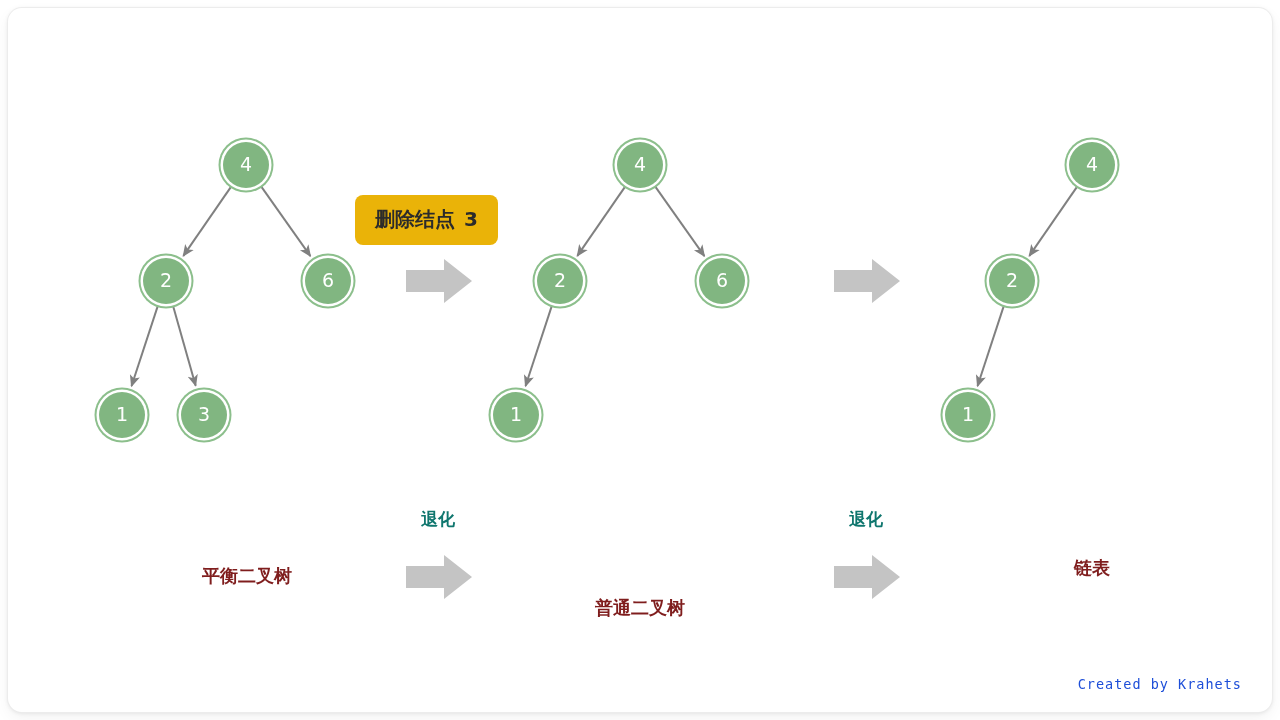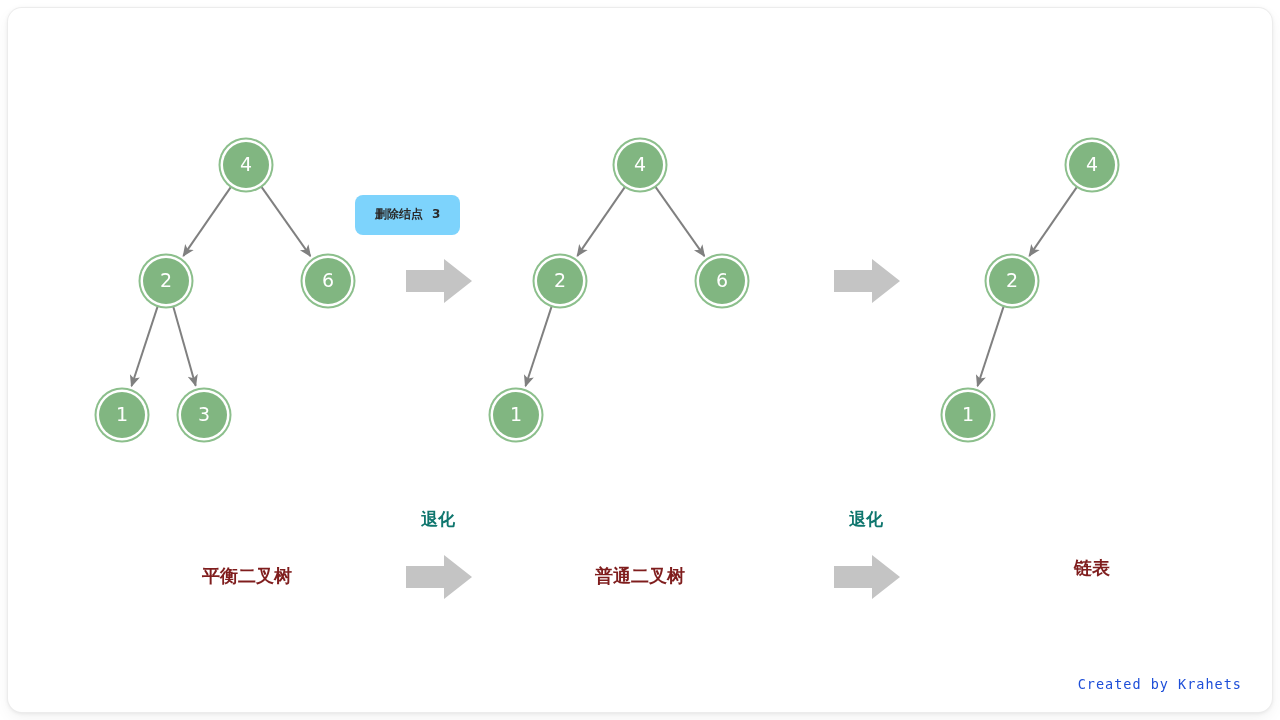--- a/index.html
+++ b/index.html
@@ -53,25 +53,25 @@
     font-size: 19px;
     font-weight: 400;
     font-family: "DejaVu Sans", "Liberation Sans", sans-serif;
     line-height: 1;
     letter-spacing: 0;
   }
   .node span { position: relative; top: -1px; }
 
   .tag {
     position: absolute;
-    background: #7dd3fc;
+    background: #eab308;
     border-radius: 8px;
     padding: 11px 20px 12px 20px;
     color: #2b2b2b;
-    font-size: 12px;
+    font-size: 20px;
     font-weight: bold;
     white-space: nowrap;
     font-family: "DejaVu Sans", "Liberation Sans", sans-serif;
   }
   .tag .num {
     margin-left: 9px;
     font-family: "DejaVu Sans", "Liberation Sans", sans-serif;
   }
 
   .block-arrow {
@@ -197,18 +197,18 @@
     <div class="block-arrow" style="left:834px; top:553px;">
       <svg viewBox="0 0 66 48">
           <path d="M0,13 L38,13 L38,2 L66,24 L38,46 L38,35 L0,35 Z" fill="#c4c4c4"></path>
         </svg>
     </div>
 
     <div class="sub" style="left:438px; top:508px;">退化</div>
     <div class="sub" style="left:866px; top:508px;">退化</div>
 
     <div class="cap" style="left:247px; top:564px;">平衡二叉树</div>
-    <div class="cap" style="left:640px; top:564px;text-align:center;">普通二叉树</div>
+    <div class="cap" style="left:640px; top:596px;text-align:center;">普通二叉树</div>
     <div class="cap" style="left:1092px; top:556px;">链表</div>
 
     <div class="credit">Created by Krahets</div>
   </div>
 </div>
 
 </body></html>

